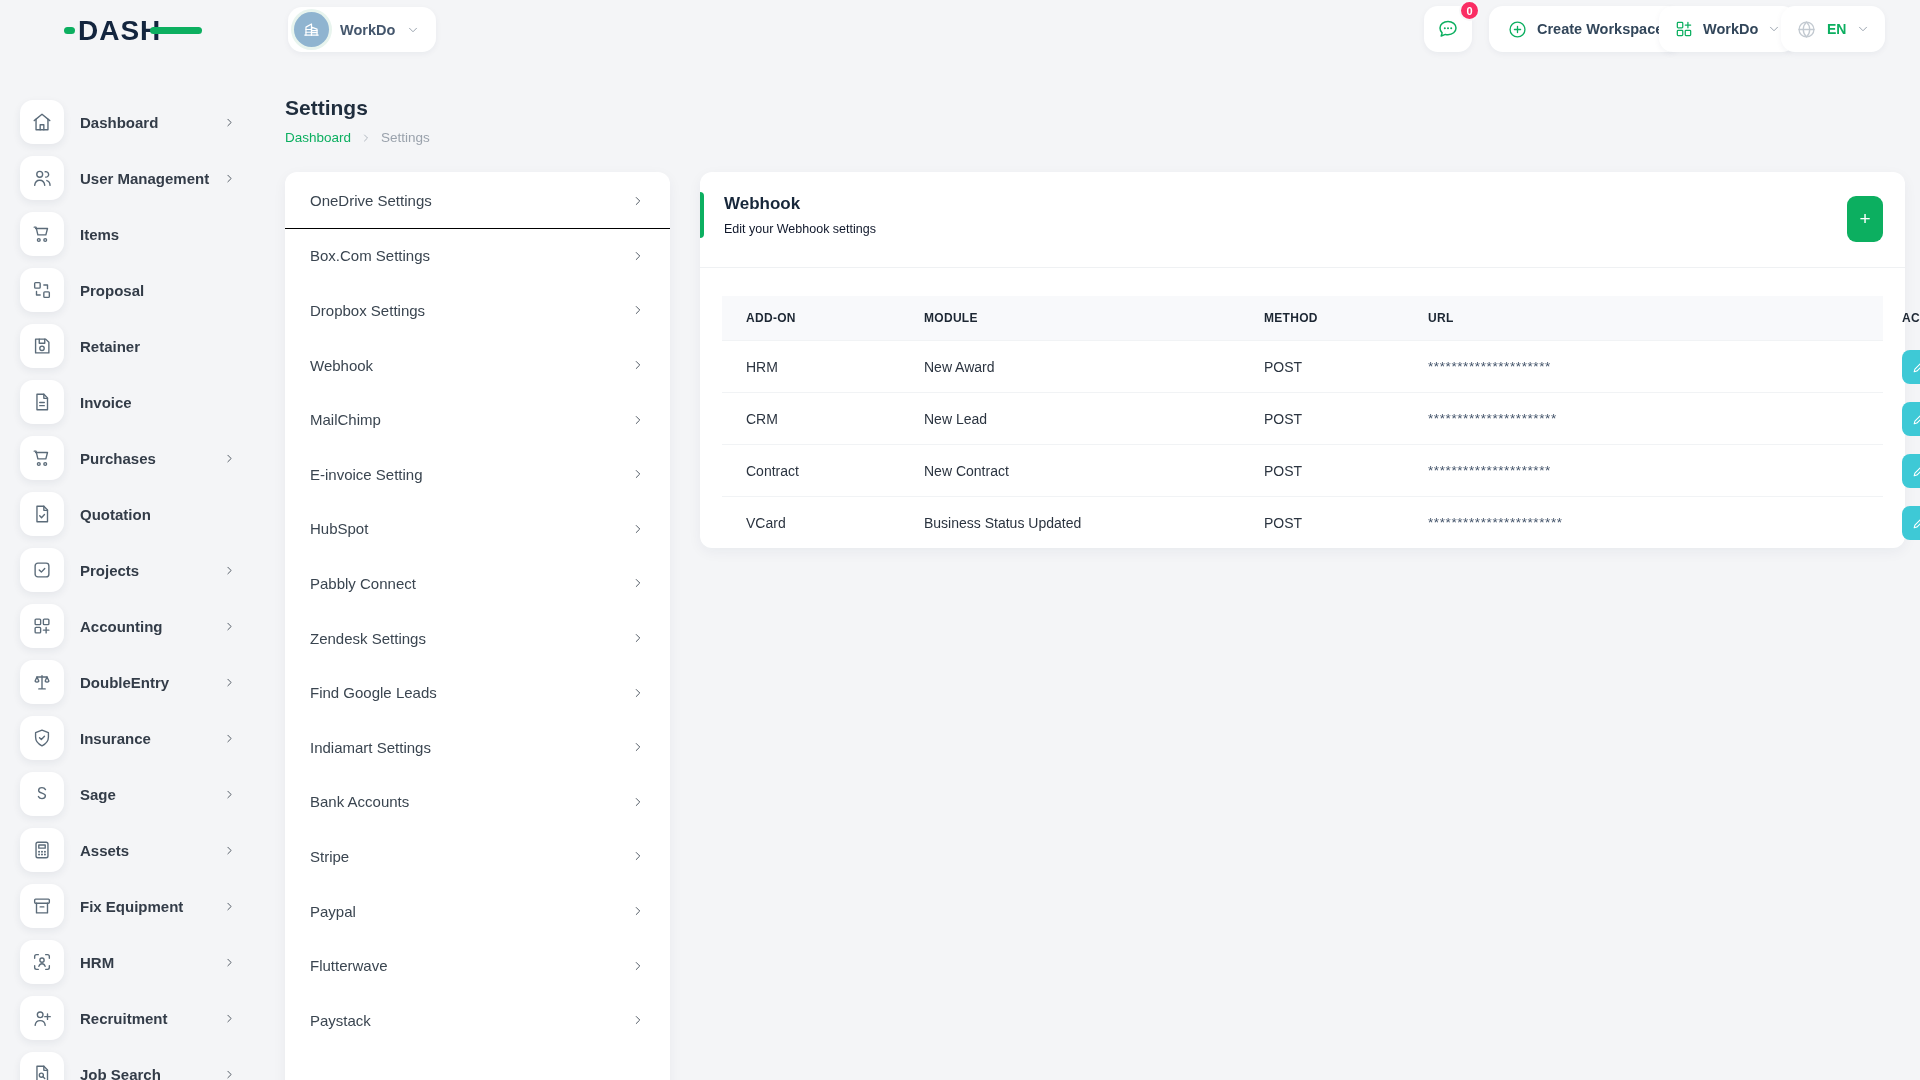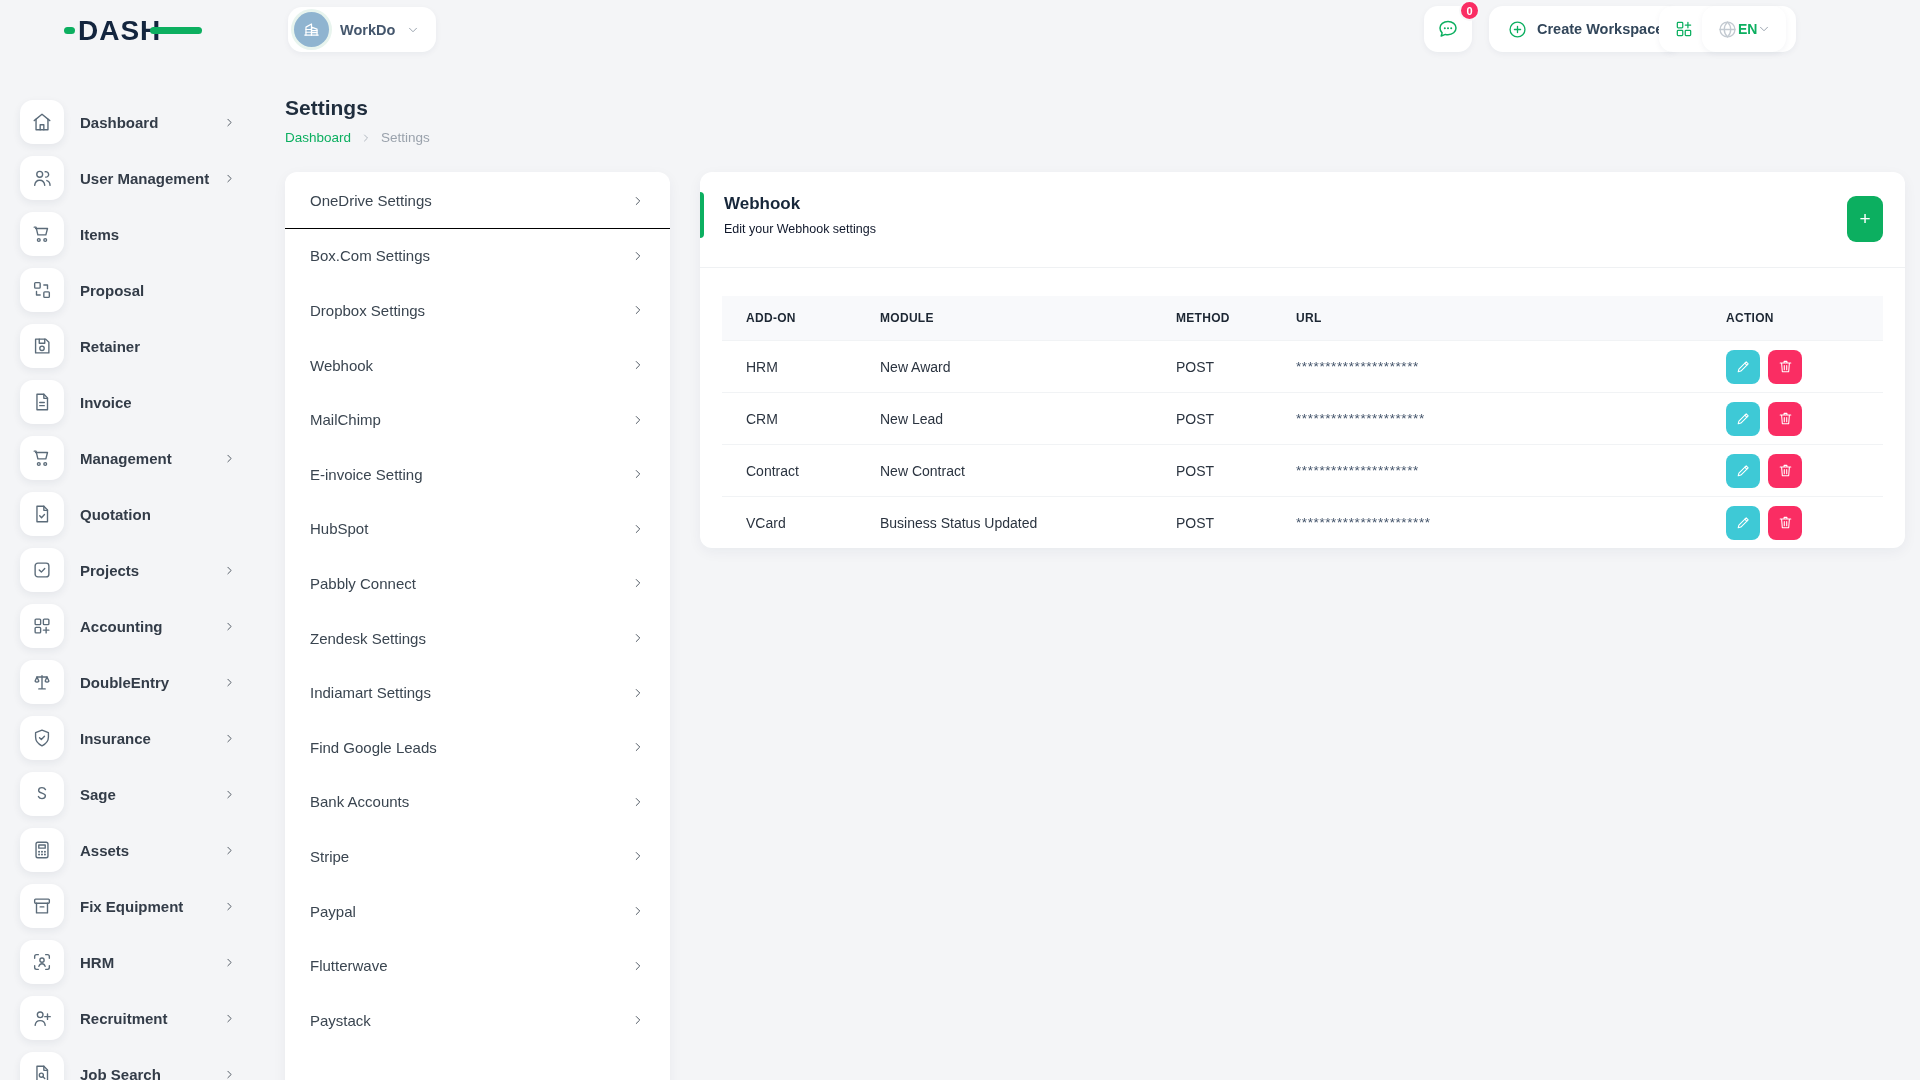--- a/index.html
+++ b/index.html
@@ -14,21 +14,21 @@
   .ws-switcher { position:absolute; left:288px; top:7px; height:45px; padding:0 16px 0 6px; gap:11px; }
   .ws-avatar { width:35px; height:35px; border-radius:50%; background:#8fb4d0; box-shadow:0 0 0 3px #e8f4ee; display:flex; align-items:center; justify-content:center; color:#ffffff; }
   .ws-label { font-size:14.5px; font-weight:600; color:#44566c; }
   .chev-down { color:#8d97a3; }
   .chat-btn { position:absolute; left:1424px; top:6px; width:48px; height:46px; justify-content:center; color:#0caf60; }
   .chat-badge { position:absolute; top:-6px; right:-8px; min-width:21px; height:21px; border-radius:11px; background:#fa2d63; color:#fff; font-size:11px; font-weight:700; display:flex; align-items:center; justify-content:center; border:2px solid #f7f8f9; }
   .create-ws { position:absolute; left:1489px; top:6px; height:46px; padding:0 18px; gap:9px; font-size:14.5px; font-weight:600; color:#32465a; }
   .create-ws .plus-ic { color:#0caf60; }
   .app-menu { position:absolute; left:1659px; top:6px; height:46px; padding:0 15px; gap:9px; font-size:14.5px; font-weight:600; color:#32465a; }
   .app-menu .grid-ic { color:#0caf60; }
-  .lang-menu { position:absolute; left:1702px; top:6px; height:46px; padding:0 15px; }
+  .lang-menu { position:absolute; left:1781px; top:6px; height:46px; padding:0 15px; gap:10px; }
   .lang-code { font-size:14px; font-weight:700; color:#0caf60; }
   .globe-ic { color:#c3cad1; }
 
   
   .sidebar { position:absolute; top:58px; left:0; width:268px; bottom:0; padding-top:36px; }
   .side-item { display:flex; align-items:center; height:56px; padding:0 32px 0 20px; cursor:pointer; }
   .icon-box { width:44px; height:44px; border-radius:13px; background:#ffffff; box-shadow:0 3px 9px rgba(25,45,70,.07); display:flex; align-items:center; justify-content:center; color:#5b6b79; flex:none; }
   .side-label { margin-left:16px; font-size:15px; font-weight:600; color:#333c48; flex:1; }
   .side-chev { color:#333c48; flex:none; }
 
@@ -48,21 +48,21 @@
 
   
   .webhook-card { position:absolute; left:700px; top:172px; width:1205px; height:376px; background:#ffffff; border-radius:12px; box-shadow:0 4px 14px rgba(25,45,70,.05); }
   .accent-bar { position:absolute; left:0; top:20px; width:4px; height:46px; background:#0caf60; border-radius:0 4px 4px 0; }
   .card-head { height:96px; border-bottom:1px solid #eff1f3; padding:22px 24px 0 24px; position:relative; }
   .card-title { font-size:17px; font-weight:700; color:#17273a; }
   .card-sub { margin-top:8px; font-size:12.5px; color:#0f172a; }
   .add-btn { position:absolute; right:22px; top:24px; width:36px; height:46px; background:#0caf60; border:none; border-radius:9px; color:#ffffff; font-size:19px; font-weight:400; cursor:pointer; display:flex; align-items:center; justify-content:center; font-family:"Liberation Sans", sans-serif; }
 
   .table-wrap { margin:28px 22px 0 22px; }
-  .trow { display:grid; grid-template-columns:134px 296px 120px 430px auto; align-items:center; }
+  .trow { display:grid; grid-template-columns:134px 296px 120px 430px auto; align-items:center;gap:44px; }
   .thead { background:#f8f9fb; height:44px; }
   .thead .cell { font-size:12px; font-weight:700; letter-spacing:.3px; color:#1d2733; text-transform:uppercase; }
   .tbody-row { height:52px; border-top:1px solid #f1f3f5; }
   .tbody-row:first-of-type { border-top:none; }
   .cell { padding-left:24px; font-size:14px; color:#2b3440; }
   .cell-url { font-size:13.5px; letter-spacing:.6px; color:#44546a; }
   .cell-action { display:flex; gap:8px; padding-left:24px; }
   .act-btn { width:34px; height:34px; border:none; border-radius:8px; display:flex; align-items:center; justify-content:center; color:#ffffff; cursor:pointer; }
   .act-edit { background:#3ec9d6; }
   .act-del { background:#fa2d63; }
@@ -211,21 +211,21 @@
   </div>
 
   <div class="side-item">
     <span class="icon-box">
         <svg class="ic" width="22" height="22" viewBox="0 0 24 24">
           <path d="M5 6h13l-1.8 7H7.5L5.5 4.5H3.5"></path>
           <circle cx="8.5" cy="18.5" r="1.5"></circle>
           <circle cx="15.5" cy="18.5" r="1.5"></circle>
         </svg>
       </span>
-    <span class="side-label">Management</span>
+    <span class="side-label">Purchases</span>
     <svg class="ic side-chev" width="13" height="13" viewBox="0 0 24 24" stroke-width="2.4">
         <path d="M9 6l6 6-6 6"></path>
       </svg>
   </div>
 
   <div class="side-item">
     <span class="icon-box">
         <svg class="ic" width="22" height="22" viewBox="0 0 24 24">
           <path d="M6.5 3.5h7.5l4 4v13H6.5z"></path>
           <path d="M14 3.5V8h4"></path>
@@ -432,27 +432,27 @@
         <path d="M9 6l6 6-6 6"></path>
       </svg>
     </div>
   <div class="settings-item">
       <span class="settings-label">Zendesk Settings</span>
       <svg class="ic settings-chev" width="14" height="14" viewBox="0 0 24 24" stroke-width="2.2">
         <path d="M9 6l6 6-6 6"></path>
       </svg>
     </div>
   <div class="settings-item">
+      <span class="settings-label">Find Google Leads</span>
+      <svg class="ic settings-chev" width="14" height="14" viewBox="0 0 24 24" stroke-width="2.2">
+        <path d="M9 6l6 6-6 6"></path>
+      </svg>
+    </div>
+  <div class="settings-item">
       <span class="settings-label">Indiamart Settings</span>
-      <svg class="ic settings-chev" width="14" height="14" viewBox="0 0 24 24" stroke-width="2.2">
-        <path d="M9 6l6 6-6 6"></path>
-      </svg>
-    </div>
-  <div class="settings-item">
-      <span class="settings-label">Find Google Leads</span>
       <svg class="ic settings-chev" width="14" height="14" viewBox="0 0 24 24" stroke-width="2.2">
         <path d="M9 6l6 6-6 6"></path>
       </svg>
     </div>
   <div class="settings-item">
       <span class="settings-label">Bank Accounts</span>
       <svg class="ic settings-chev" width="14" height="14" viewBox="0 0 24 24" stroke-width="2.2">
         <path d="M9 6l6 6-6 6"></path>
       </svg>
     </div>

